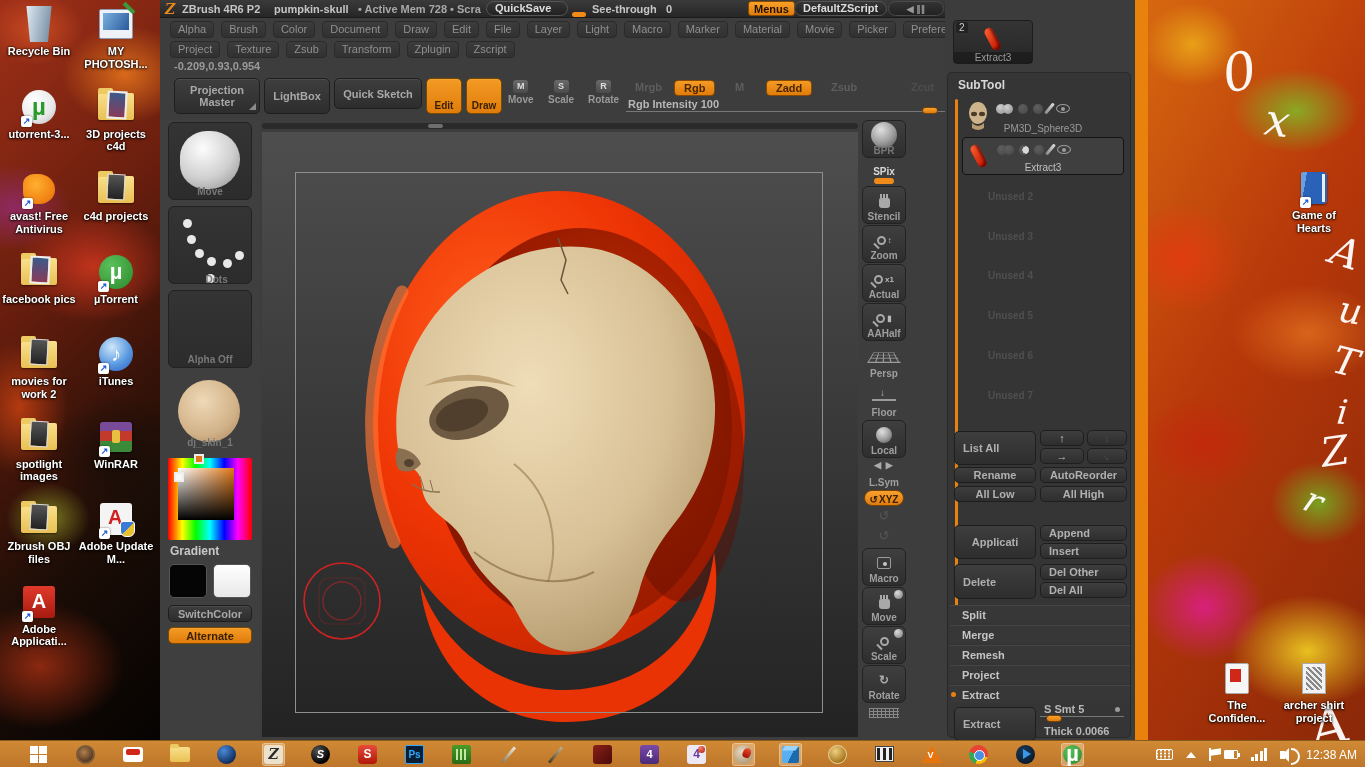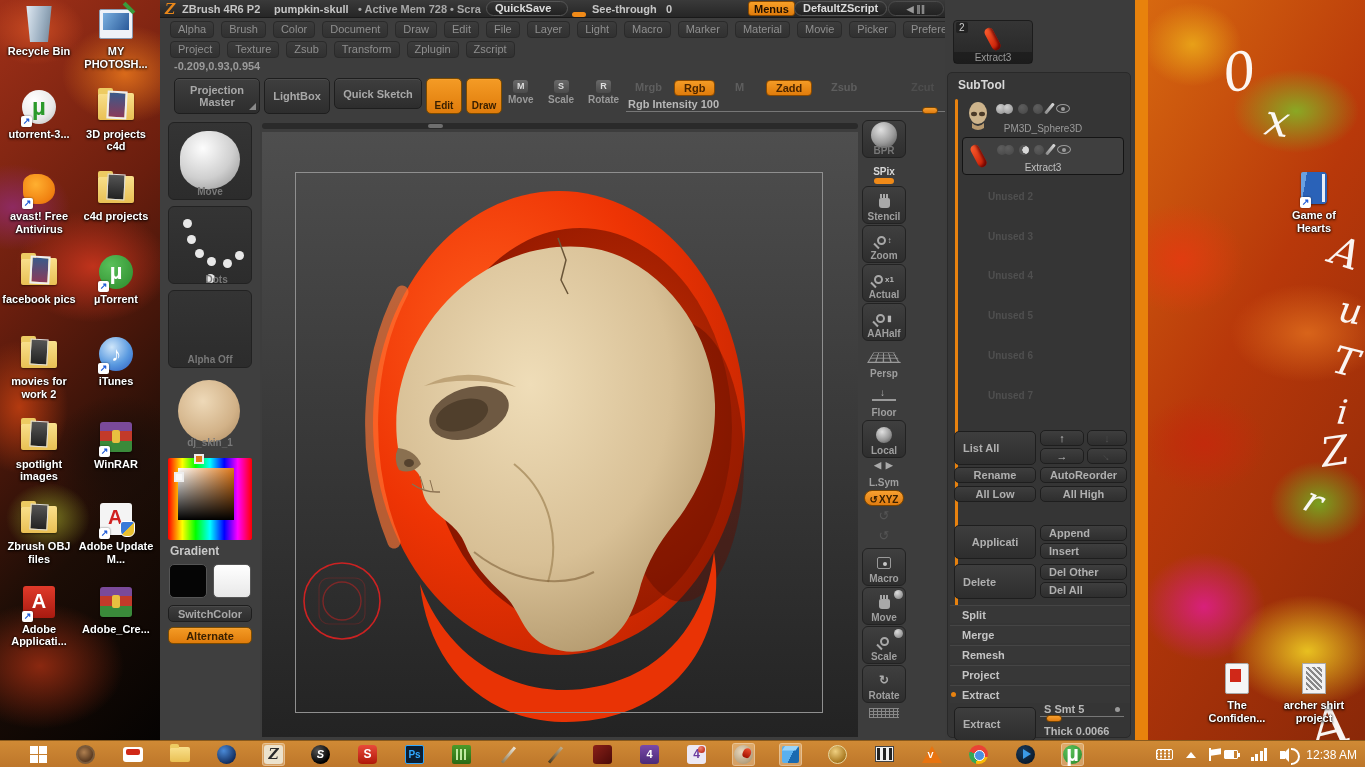--- a/index.html
+++ b/index.html
@@ -357,26 +357,20 @@
       </div>
     <div class="dlabel">Adobe Update M...</div>
   </div>
   <div class="dcell">
     <div class="dico">
         <div class="ic-adr"></div>
         <span class="sc-arrow"></span>
       </div>
     <div class="dlabel">Adobe Applicati...</div>
   </div>
-  <div class="dcell">
-    <div class="dico">
-        <div class="ic-rar"></div>
-      </div>
-    <div class="dlabel">Adobe_Cre...</div>
-  </div>
 </div>
 
 <div class="abs dcell" style="left:1282px;top:168px;width:64px">
   <div class="dico">
       <div class="ic-book"></div>
       <span class="sc-arrow"></span>
     </div>
   <div class="dlabel">Game of Hearts</div>
 </div>
 <div class="abs dcell" style="left:1205px;top:658px;width:64px">

